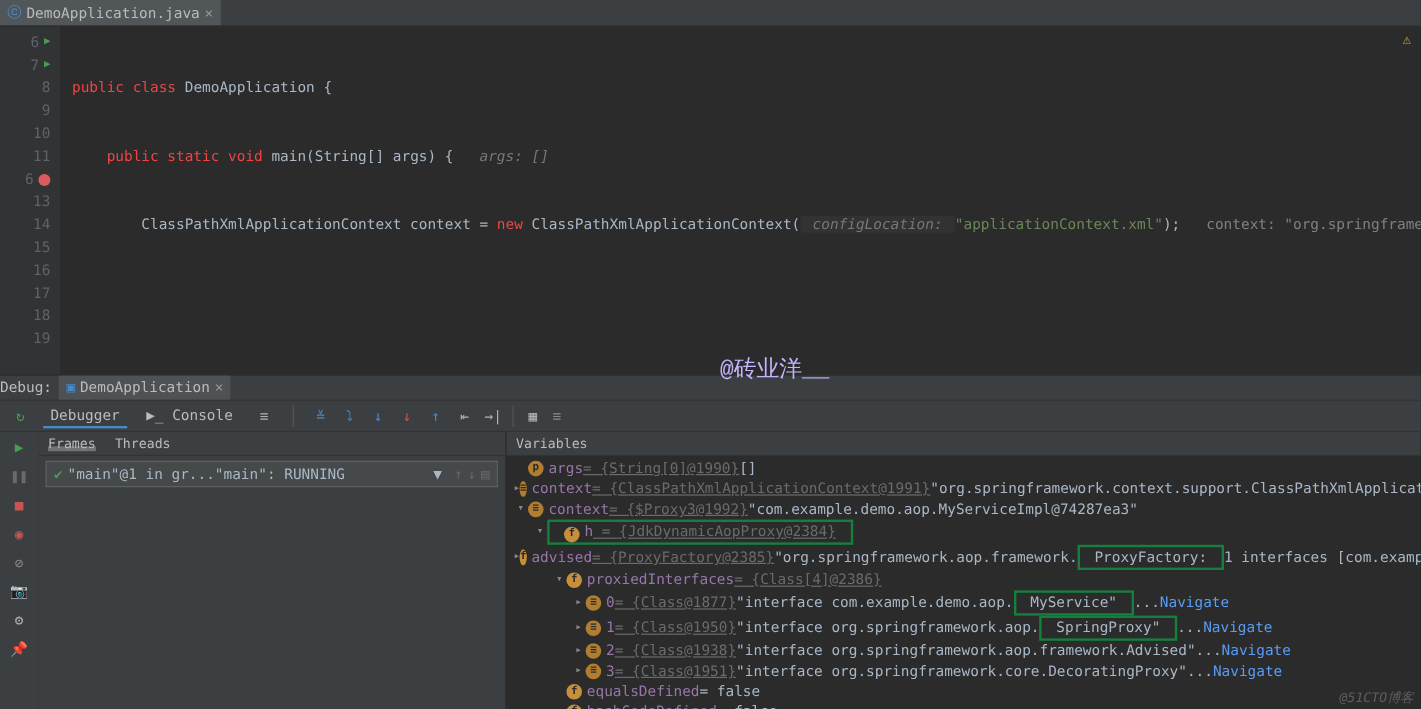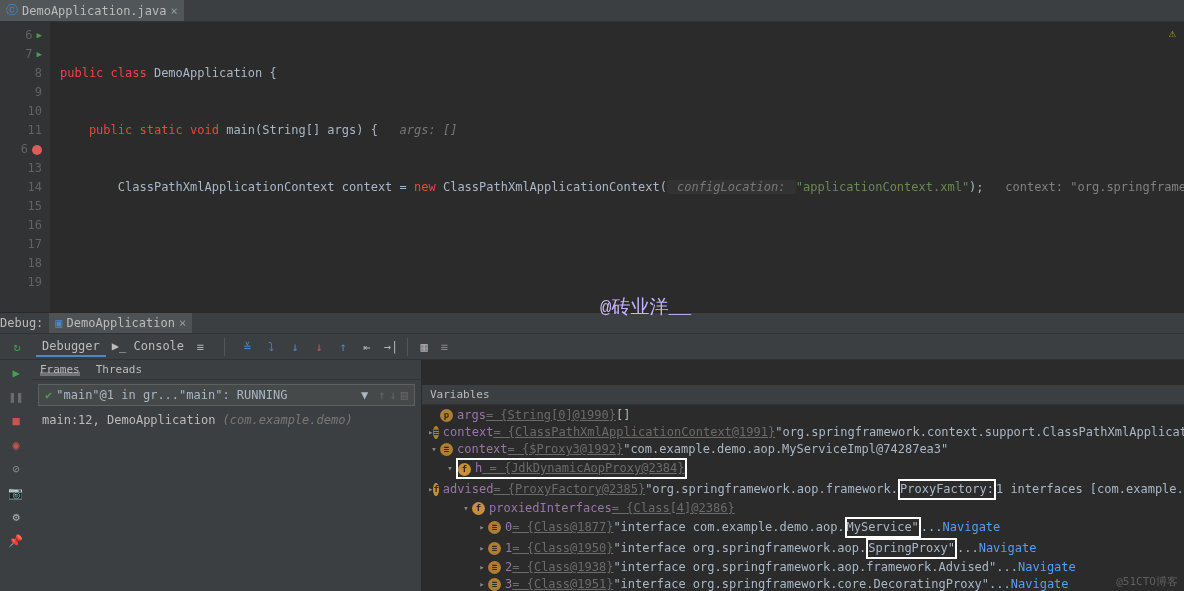--- a/index.html
+++ b/index.html
@@ -27,58 +27,58 @@
 .warning-icon { position:absolute; top:4px; right:8px; color:#bea536; }
 
 .watermark { position:absolute; top:294px; left:600px; color:#c4b5fd; font-size:19px; z-index:5; font-family:Liberation Mono, monospace; }
 
 
 .debug-top { background:#3c3f41; height:22px; display:flex; align-items:center; padding:0 0; color:#bbb; border-top:1px solid #282828; border-bottom:1px solid #323232; }
 .debug-tab { display:flex; align-items:center; gap:4px; padding:0 6px; height:100%; background:#4e5254; margin-left:6px; }
 
 .debug-toolbar { background:#3c3f41; height:26px; display:flex; align-items:center; border-bottom:1px solid #323232; }
 .dbg-icon-btn { width:22px; height:22px; display:flex; align-items:center; justify-content:center; color:#afb1b3; }
-.dbg-tabs { display:flex; align-items:center; padding:0 8px; }
+.dbg-tabs { display:flex; align-items:center; gap:10px; padding:0 8px; }
 .dbg-tab { padding:2px 6px; border-bottom:2px solid transparent; color:#bbb; }
 .dbg-tab.active { border-bottom-color:#4a88c7; }
 .dbg-step-icons { display:flex; gap:4px; margin-left:6px; }
 .step-icon { width:20px; height:20px; display:flex; align-items:center; justify-content:center; color:#afb1b3; }
 
 .debug-body { display:flex; height:231px; background:#2b2b2b; }
 .side-icons { width:32px; background:#3c3f41; display:flex; flex-direction:column; align-items:center; gap:6px; padding-top:4px; }
 .side-icons .si { width:18px; height:18px; display:flex; align-items:center; justify-content:center; color:#afb1b3; font-size:12px; }
 .si.green { color:#499c54; }
 .si.red { color:#c75450; }
 
 .frames-panel { width:390px; background:#3c3f41; border-right:1px solid #2b2b2b; }
 .panel-header { height:20px; background:#3c3f41; color:#bbb; padding:3px 8px; font-size:11px; display:flex; gap:16px; border-bottom:1px solid #323232; }
 .ph-tab.active { border-bottom:4px solid #737373; }
 .frame-dropdown { background:#45494a; margin:4px 6px; padding:3px 6px; display:flex; align-items:center; gap:4px; border:1px solid #5e6060; }
 .check { color:#499c54; }
 .frame-item { padding:3px 10px; color:#bbb; }
 .frame-item .loc { color:#787878; font-style:italic; }
 
-.vars-panel { flex:1; background:#2b2b2b; overflow:hidden;margin-top:25px; }
+.vars-panel { flex:1; background:#2b2b2b; overflow:hidden; }
 .vars-panel .panel-header { border-bottom:1px solid #323232; }
 .tree { padding:2px 6px; line-height:17px; }
 .tree-row { display:flex; align-items:center; white-space:nowrap; }
 .indent { display:inline-block; }
 .arrow { width:12px; color:#888; display:inline-block; text-align:center; font-size:9px; }
 .badge { width:13px; height:13px; border-radius:50%; display:inline-flex; align-items:center; justify-content:center; font-size:9px; font-weight:bold; margin-right:4px; }
 .badge.p { background:#b07d31; color:#2b2b2b; }
 .badge.m { background:#b07d31; color:#2b2b2b; }
 .badge.f { background:#c78e3c; color:#2b2b2b; }
 .badge.e { background:#b07d31; color:#2b2b2b; }
 .var-name { color:#9876aa; }
 .var-type { color:#6b6b6b;text-decoration:underline; }
 .var-val { color:#a9b7c6; }
 .link { color:#589df6; }
-.redbox { border:2px solid #ffffff; padding:0 0; }
-
-.footer-tag { position:absolute; bottom:2px; right:6px; color:#5e5e5e; font-size:11px; }
+.redbox { border:2px solid #15803d; padding:0 12px; }
+
+.footer-tag { position:absolute; bottom:2px; right:6px; color:#5e5e5e; font-size:11px;font-style:italic; }
 </style>
 </head>
 <body>
 
 <div class="editor-tabs">
   <div class="editor-tab">
     <span style="color:#4a88c7">ⓒ</span>
     <span>DemoApplication.java</span>
     <span class="close">×</span>
   </div>
@@ -201,23 +201,20 @@
       <span class="ph-tab">Threads</span>
     </div>
     <div class="frame-dropdown">
       <span class="check">✔</span>
       <span style="flex:1">"main"@1 in gr..."main": RUNNING</span>
       <span>▼</span>
       <span style="color:#666;margin-left:6px">↑</span>
       <span style="color:#666">↓</span>
       <span style="color:#666">▤</span>
     </div>
-    <div class="frame-item">
-      <span>main:12, DemoApplication</span><span class="loc"> (com.example.demo)</span>
-    </div>
   </div>
 
   <div class="vars-panel">
     <div class="panel-header">
         <span>Variables</span>
       </div>
     <div class="tree">
       <div class="tree-row">
           <span class="arrow"></span>
           <span class="badge p">p</span>

